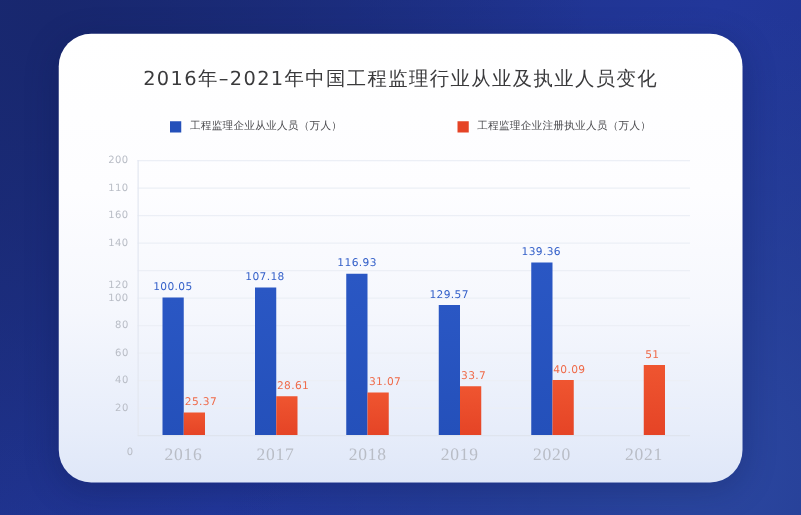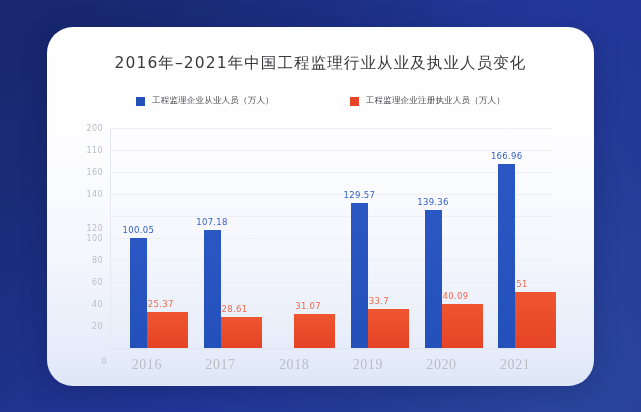--- a/index.html
+++ b/index.html
@@ -66,20 +66,21 @@
     display: flex;
     justify-content: center;
     gap: 76px;
     align-items: center;
   }
   .legend-item {
     display: flex;
     align-items: center;
     gap: 7px;
     white-space: nowrap;
+    margin-left: 16px;
   }
   .legend-swatch {
     width: 9px;
     height: 9px;
     display: block;
     flex: 0 0 auto;
   }
   .legend-label {
     font-size: 8.5px;
     color: #4a4a4e;
@@ -149,21 +150,20 @@
   }
   .bar.primary {
     background: linear-gradient(180deg, #2a57c4 0%, #2450ba 100%);
     left: 50%;
     margin-left: -17px;
   }
   .bar.secondary {
     background: linear-gradient(180deg, #ef5530 0%, #e54426 100%);
     left: 50%;
     margin-left: 0px;
-    padding-left: 24px;
   }
   .bar-value {
     position: absolute;
     bottom: 100%;
     margin-bottom: 3px;
     font-size: 8.5px;
     letter-spacing: 0.3px;
     white-space: nowrap;
     font-family: "DejaVu Sans", "Liberation Sans", sans-serif;
   }
@@ -246,57 +246,57 @@
           <div class="ytick-label" style="top: 22px;">110</div>
           <div class="gridline" style="top: 0px;"></div>
           <div class="ytick-label" style="top: 0px;">200</div>
         </div>
       <div id="y-axis-line"></div>
       <div id="bars">
           <div class="group">
             <div class="bar primary" style="height: 110.055px;">
               <span class="bar-value">100.05</span>
             </div>
-            <div class="bar secondary" style="height: 36px;">
+            <div class="bar secondary" style="height: 18px;">
               <span class="bar-value">25.37</span>
             </div>
           </div>
           <div class="group">
             <div class="bar primary" style="height: 117.898px;">
               <span class="bar-value">107.18</span>
             </div>
             <div class="bar secondary" style="height: 31.471px;">
               <span class="bar-value">28.61</span>
             </div>
           </div>
           <div class="group">
+            <div class="bar primary" style="height: 128.623px;">
+              <span class="bar-value">116.93</span>
+            </div>
             <div class="bar secondary" style="height: 34.177px;">
               <span class="bar-value">31.07</span>
             </div>
           </div>
           <div class="group">
-            <div class="bar primary" style="height: 145px;">
+            <div class="bar primary" style="height: 104px;">
               <span class="bar-value">129.57</span>
             </div>
             <div class="bar secondary" style="height: 39px;">
               <span class="bar-value">33.7</span>
             </div>
           </div>
           <div class="group">
             <div class="bar primary" style="height: 138px;">
               <span class="bar-value">139.36</span>
             </div>
             <div class="bar secondary" style="height: 44.099px;">
               <span class="bar-value">40.09</span>
             </div>
           </div>
           <div class="group">
-            <div class="bar primary" style="height: 183.656px;">
-              <span class="bar-value">166.96</span>
-            </div>
             <div class="bar secondary" style="height: 56.1px;">
               <span class="bar-value">51</span>
             </div>
           </div>
         </div>
     </div>
 
     <div id="origin-label">0</div>
 
     <div id="x-labels">

